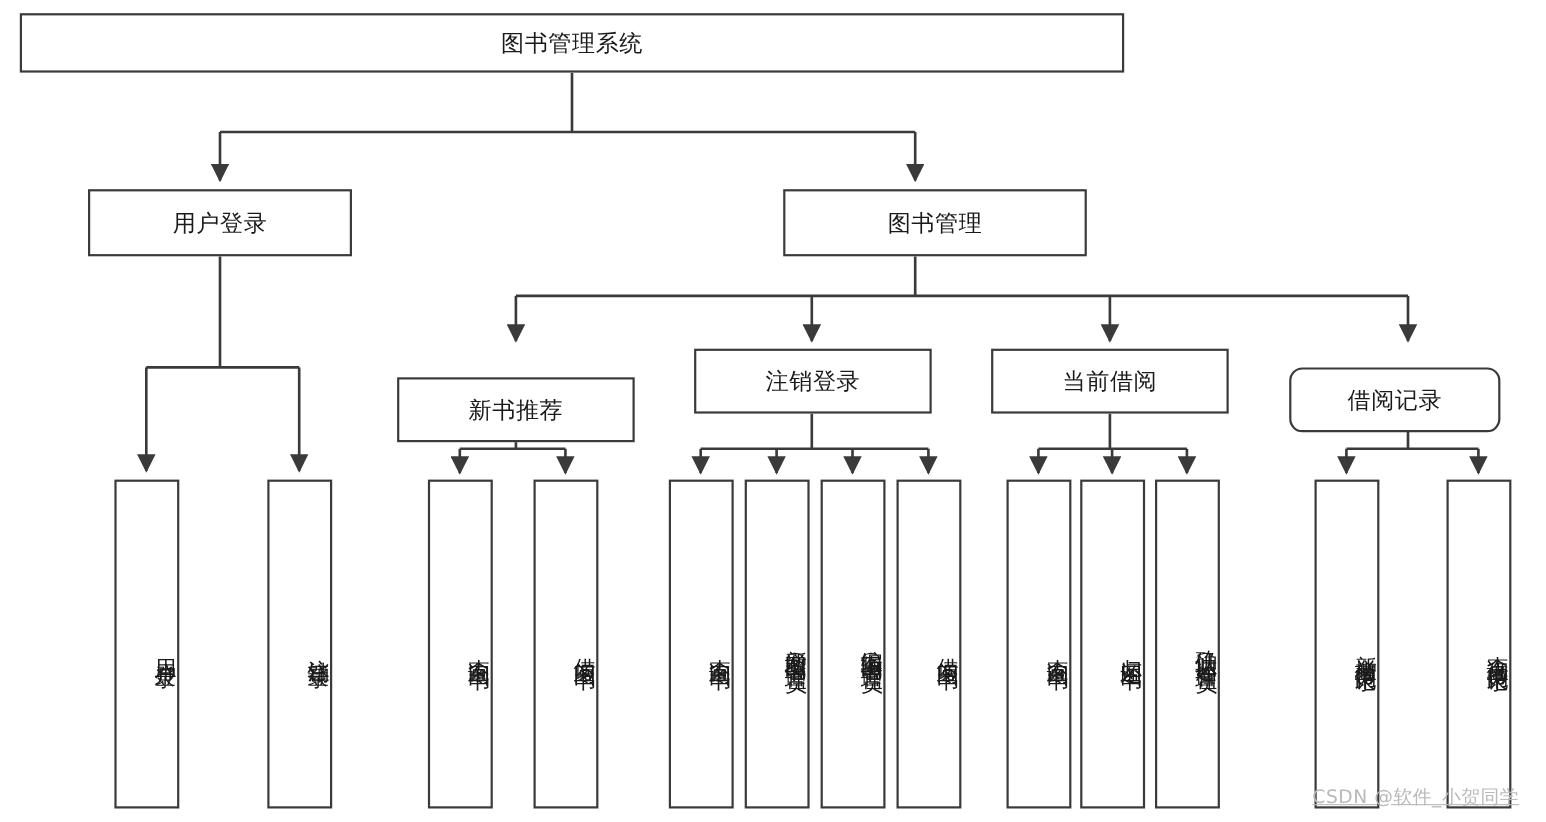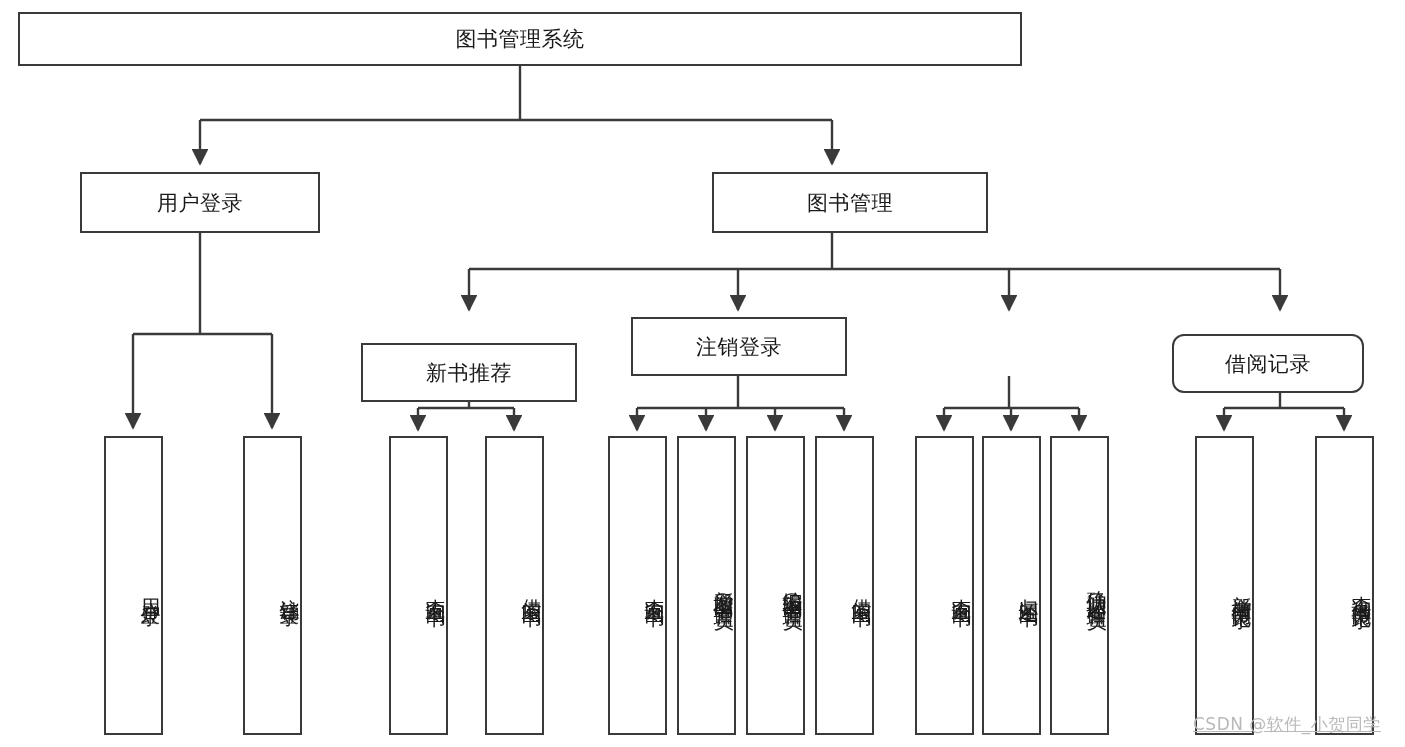--- a/index.html
+++ b/index.html
@@ -129,20 +129,23 @@
   <div class="node horizontal" style="left:712px; top:172px; width:276px; height:61px;">
     <span>图书管理</span>
   </div>
 
   <div class="node horizontal" style="left:361px; top:317px; width:216px; height:59px;margin-top:26px;">
     <span>新书推荐</span>
   </div>
   <div class="node horizontal" style="left:631px; top:317px; width:216px; height:59px;">
     <span>注销登录</span>
   </div>
+  <div class="node horizontal" style="left:901px; top:317px; width:216px; height:59px;">
+    <span>当前借阅</span>
+  </div>
   <div class="node horizontal" style="left:1172px; top:334px; width:192px; height:59px;border-radius:12px;">
     <span>借阅记录</span>
   </div>
 
   <div class="node vertical" style="left:104px; top:436px; width:59px; height:299px;">
     <span class="vlabel">用户登录</span>
   </div>
   <div class="node vertical" style="left:243px; top:436px; width:59px; height:299px;">
     <span class="vlabel">注销登录</span>
   </div>

